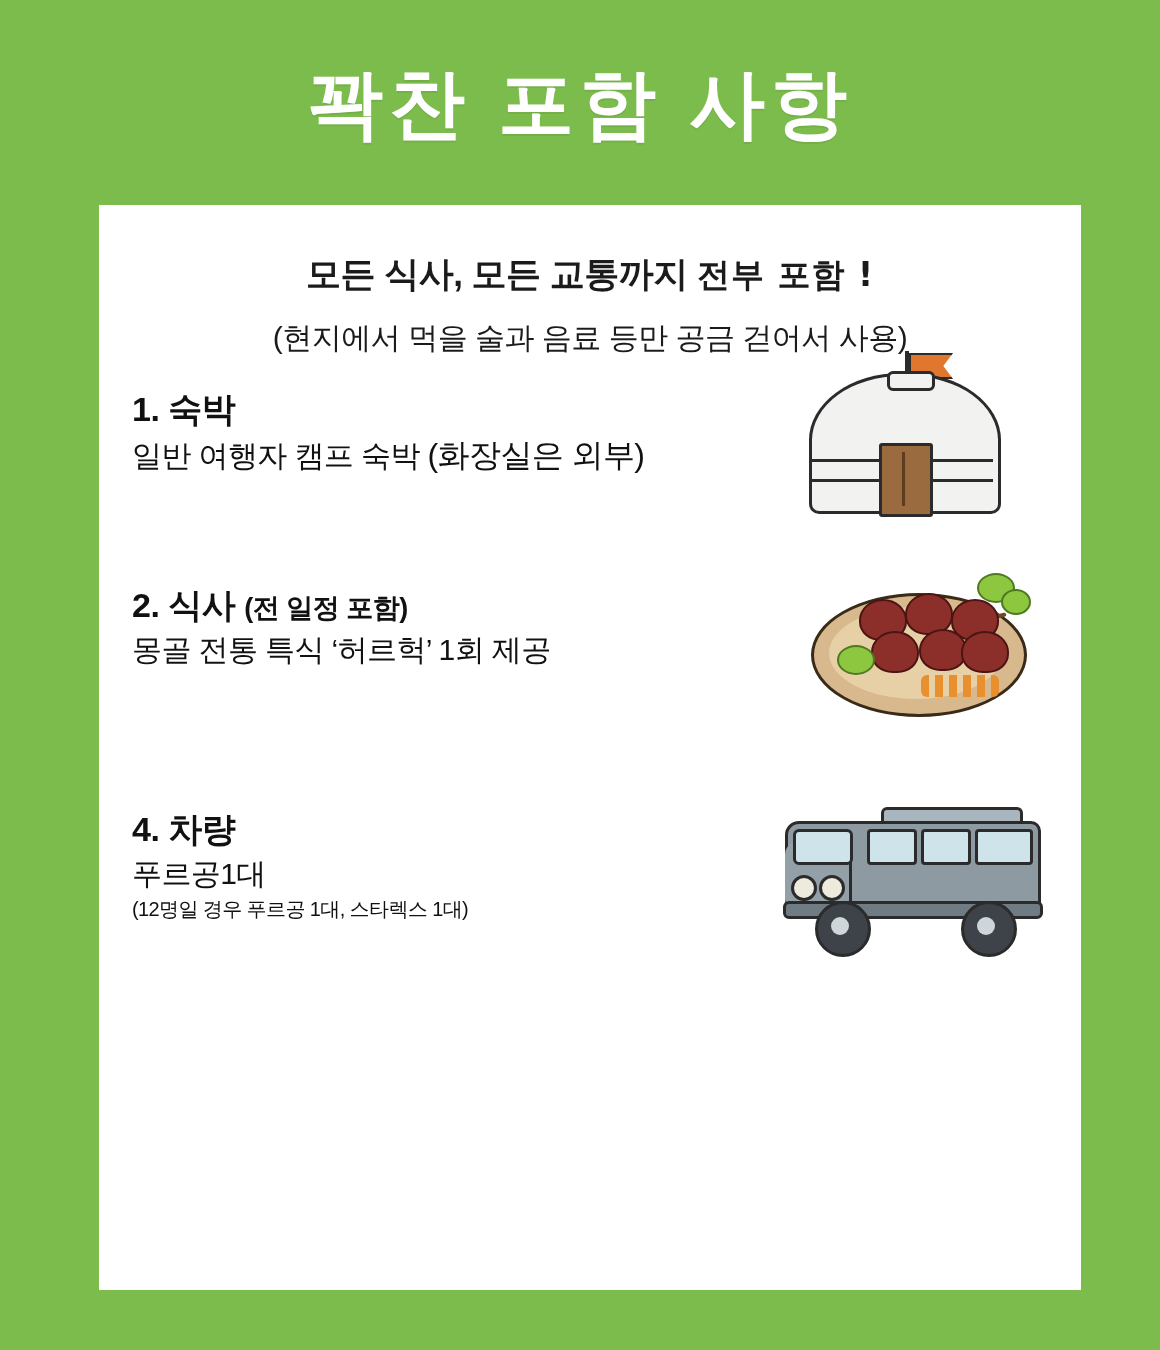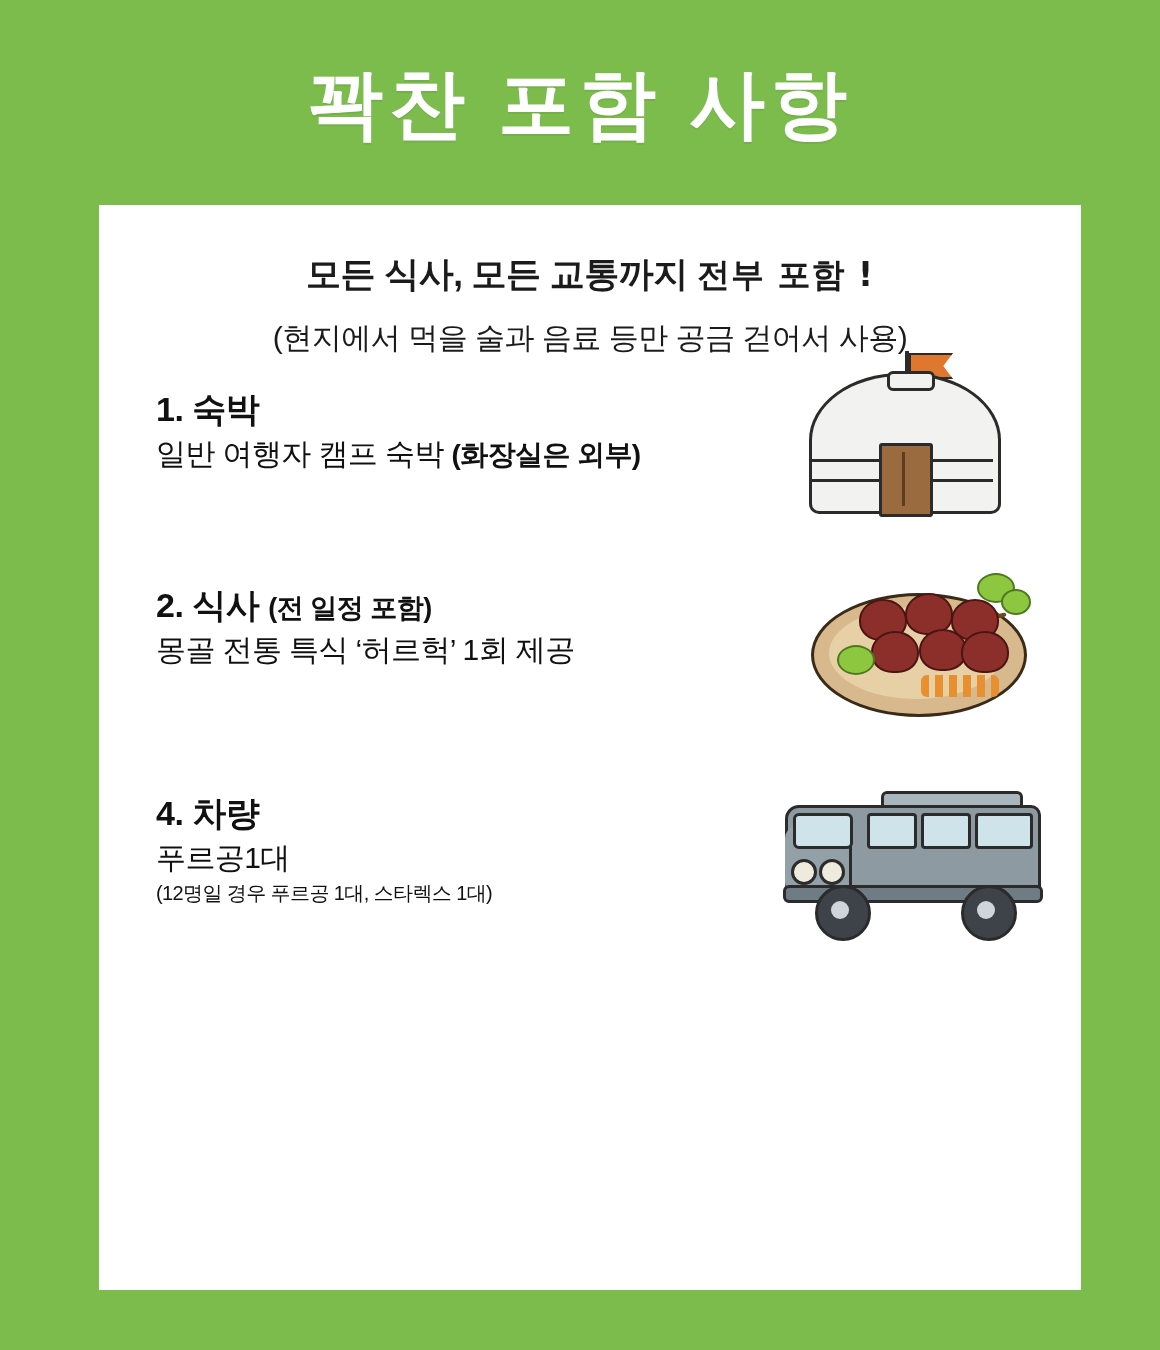--- a/index.html
+++ b/index.html
@@ -61,21 +61,21 @@
     color: #1b1b1b;
     font-weight: 400;
     letter-spacing: -0.5px;
   }
   .items {
     position: relative;
     margin-top: 28px;
   }
   .item {
     position: relative;
-    padding-left: 57px;
+    padding-left: 33px;
     min-height: 150px;
   }
   .item-head {
     font-size: 34px;
     font-weight: 700;
     color: #111111;
     letter-spacing: -0.5px;
     line-height: 1.35;
   }
   .item-head .small {
@@ -83,37 +83,37 @@
     font-weight: 700;
   }
   .item-line {
     font-size: 30px;
     font-weight: 500;
     color: #111111;
     line-height: 1.42;
     letter-spacing: -0.6px;
   }
   .item-line .tiny {
-    font-size: 28px;
-    font-weight: 700;
+    font-size: 32px;
+    font-weight: 400;
   }
   .item-line.small-line {
     font-size: 20px;
   }
   .art {
     position: absolute;
     right: 0;
     top: 0;
   }
 
   
   #item-lodging { margin-top: 6px; }
   #item-meals   { margin-top: 46px; }
   #item-guide   { margin-top: 60px; }
-  #item-vehicle { margin-top: 58px; }
+  #item-vehicle { margin-top: 74px; }
 
   
   .ger-wrap { position: absolute; right: 60px; top: -36px; width: 220px; height: 175px; }
   .ger-roof {
     position: absolute; left: 8px; top: 22px; width: 186px; height: 70px;
     background: #f2f2f0; border: 3px solid #2b2b2b;
     border-radius: 96px 96px 8px 8px / 70px 70px 6px 6px;
     border-bottom: none;
   }
   .ger-body {

